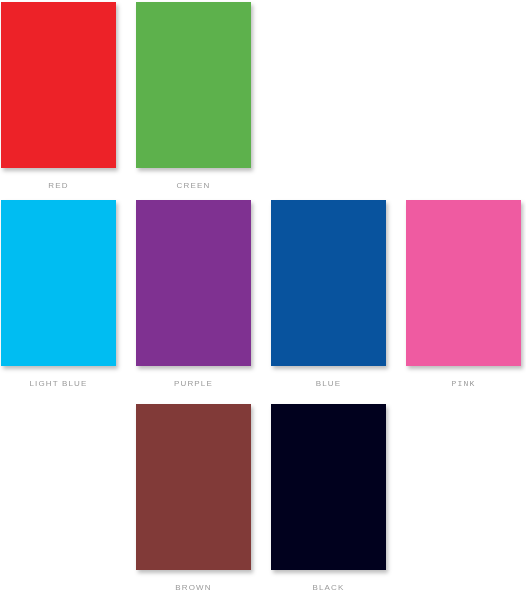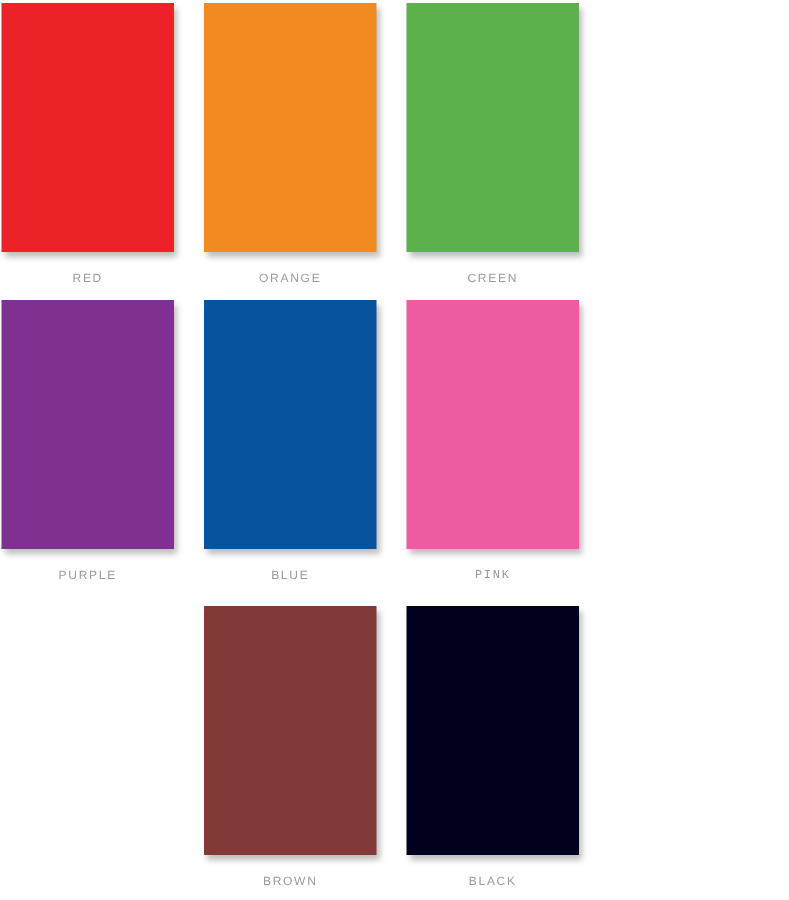--- a/index.html
+++ b/index.html
@@ -74,35 +74,35 @@
 
 <div id="palette-grid">
 
   <div class="swatch-row" id="swatch-row-1">
 
     <div class="swatch-cell">
       <div class="swatch-chip" style="background-color: rgb(237, 34, 40);"></div>
       <div class="swatch-label" style="color: rgb(154, 154, 154);">RED</div>
     </div>
 
-    <div class="swatch-cell">
-      <div class="swatch-chip" style="background-color: rgb(241, 138, 33);"></div>
-      <div class="swatch-label" style="color: rgb(154, 154, 154);">ORANGE</div>
-    </div>
 
 
     <div class="swatch-cell">
       <div class="swatch-chip" style="background-color: rgb(93, 177, 76);"></div>
       <div class="swatch-label" style="color: rgb(154, 154, 154);">CREEN</div>
     </div>
 
   </div>
 
   <div class="swatch-row" id="swatch-row-2">
 
+    <div class="swatch-cell">
+      <div class="swatch-chip" style="background-color: rgb(0, 189, 242);"></div>
+      <div class="swatch-label" style="color: rgb(154, 154, 154);">LIGHT BLUE</div>
+    </div>
 
     <div class="swatch-cell">
       <div class="swatch-chip" style="background-color: rgb(127, 49, 145);"></div>
       <div class="swatch-label" style="color: rgb(154, 154, 154);">PURPLE</div>
     </div>
 
     <div class="swatch-cell">
       <div class="swatch-chip" style="background-color: rgb(8, 83, 158);"></div>
       <div class="swatch-label" style="color: rgb(154, 154, 154);">BLUE</div>
     </div>

